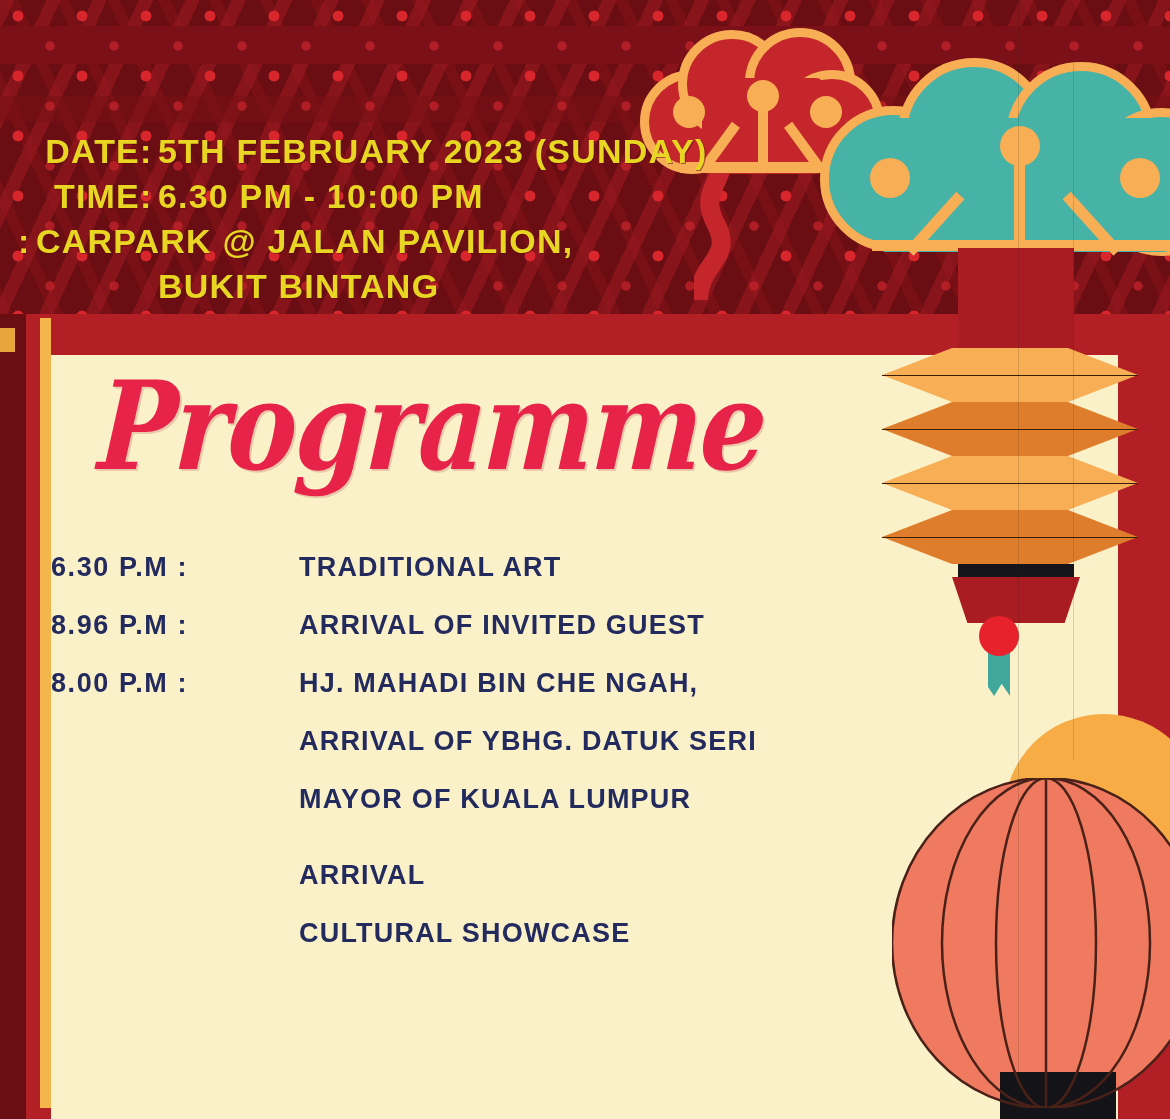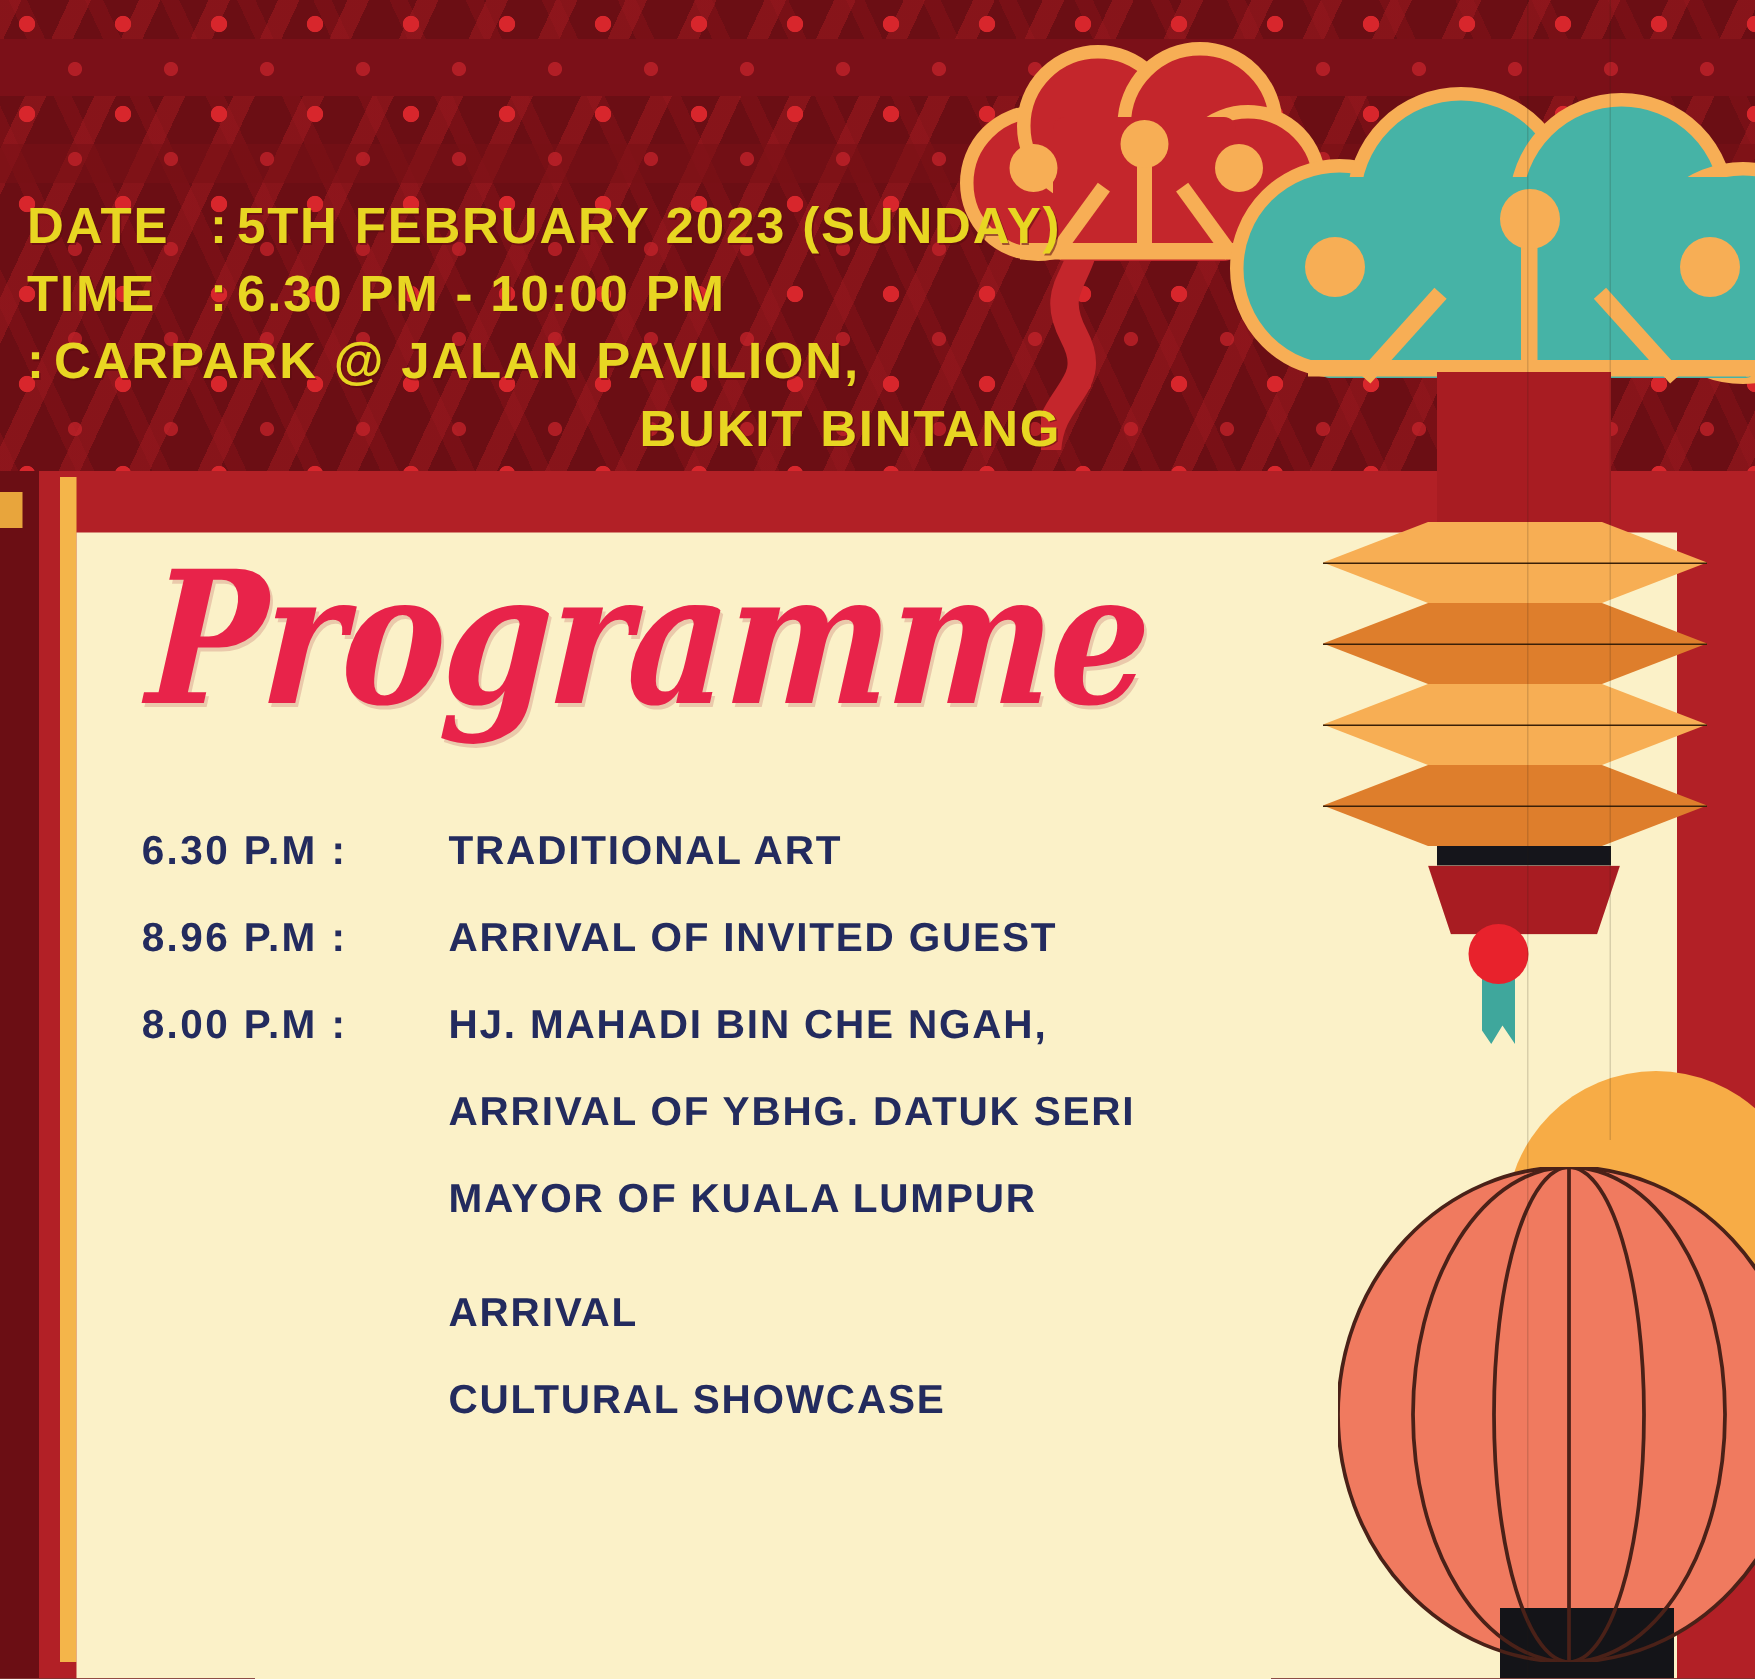--- a/index.html
+++ b/index.html
@@ -76,23 +76,23 @@
     display: flex;
     align-items: baseline;
     color: #E8D622;
     font-size: 34px;
     font-weight: 700;
     letter-spacing: 1.2px;
     line-height: 45px;
     white-space: nowrap;
     text-shadow: 1px 1px 0 rgba(90,10,14,.55);
   }
-  .info-label { width: 122px; flex: 0 0 122px; }
+  .info-label { width: 122px; flex: 0 0 122px; text-align: right; }
   .info-sep   { width: 18px; flex: 0 0 18px; }
-  .info-cont  { padding-left: 140px; justify-content: flex-end; }
+  .info-cont  { padding-left: 140px; }
 
   
   .frame-top {
     position: absolute; left: 26px; top: 314px;
     width: 1144px; height: 42px;
     background: #B22026; z-index: 4;
   }
   .frame-left {
     position: absolute; left: 26px; top: 314px;
     width: 80px; height: 805px;
@@ -149,21 +149,21 @@
     z-index: 9;
   }
   .sched-row {
     display: flex;
     align-items: flex-start;
     margin-bottom: 10px;
   }
   .sched-time {
     flex: 0 0 232px;
     width: 232px;
-    text-align: center;
+    text-align: left;
     padding-right: 8px;
     color: #232B5E;
     font-size: 27px;
     font-weight: 700;
     letter-spacing: 1.6px;
     line-height: 58px;
     white-space: nowrap;
   }
   .sched-desc {
     flex: 1 1 auto;

